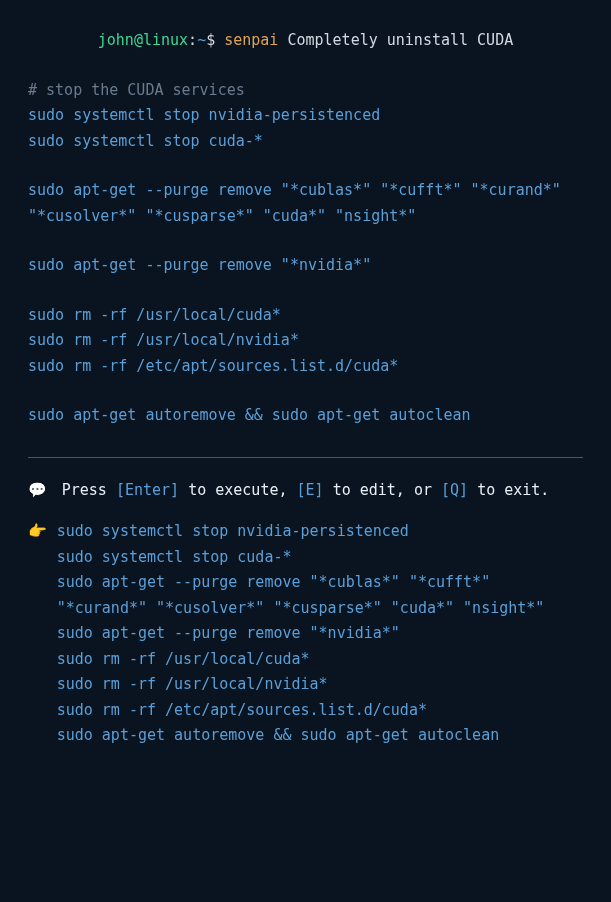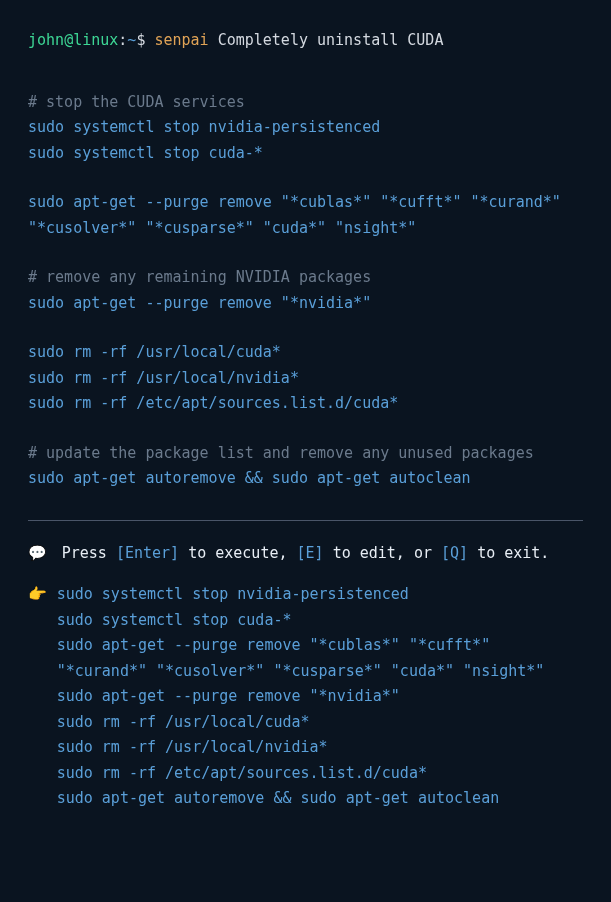--- a/index.html
+++ b/index.html
@@ -12,21 +12,22 @@
       color: #c5d5e8;
       font-family: 'Menlo', 'Monaco', 'Consolas', monospace;
       font-size: 15px;
       line-height: 1.7;
       padding: 28px 28px;
       width: 611px;
       min-height: 902px;
       overflow-x: hidden;
     }
     .prompt-line {
-      margin-bottom: 36px;
+      margin-bottom: 24px;
+      text-align: center;
     }
     .user { color: #3dd695; }
     .at { color: #3dd695; }
     .host { color: #3dd695; }
     .colon { color: #d4d9e0; }
     .tilde { color: #5a9fd8; }
     .dollar { color: #d4d9e0; }
     .command-name { color: #e0a356; }
     .command-args { color: #d4d9e0; }
     .comment { color: #6b7a8c; display: block; }
@@ -73,30 +74,28 @@
 <div id="sections-container">
     <div class="section">
       <span class="comment"># stop the CUDA services</span>
       <span class="cmd">sudo systemctl stop nvidia-persistenced</span>
       <span class="cmd">sudo systemctl stop cuda-*</span>
     </div>
     <div class="section">
       <span class="cmd">sudo apt-get --purge remove "*cublas*" "*cufft*" "*curand*" "*cusolver*" "*cusparse*" "cuda*" "nsight*"</span>
     </div>
     <div class="section">
-      <span class="comment"># remove any remaining NVIDIA packages</span>
       <span class="cmd">sudo apt-get --purge remove "*nvidia*"</span>
     </div>
     <div class="section">
       <span class="cmd">sudo rm -rf /usr/local/cuda*</span>
       <span class="cmd">sudo rm -rf /usr/local/nvidia*</span>
       <span class="cmd">sudo rm -rf /etc/apt/sources.list.d/cuda*</span>
     </div>
     <div class="section">
-      <span class="comment"># update the package list and remove any unused packages</span>
       <span class="cmd">sudo apt-get autoremove &amp;&amp; sudo apt-get autoclean</span>
     </div>
   </div>
 
 <hr class="divider">
 
 <div class="instruction-line">
   <span class="speech-icon">💬</span><span class="white-text"> Press </span><span class="key">[Enter]</span><span class="white-text"> to execute, </span><span class="key">[E]</span><span class="white-text"> to edit, or </span><span class="key">[Q]</span><span class="white-text"> to exit.</span>
 </div>
 

